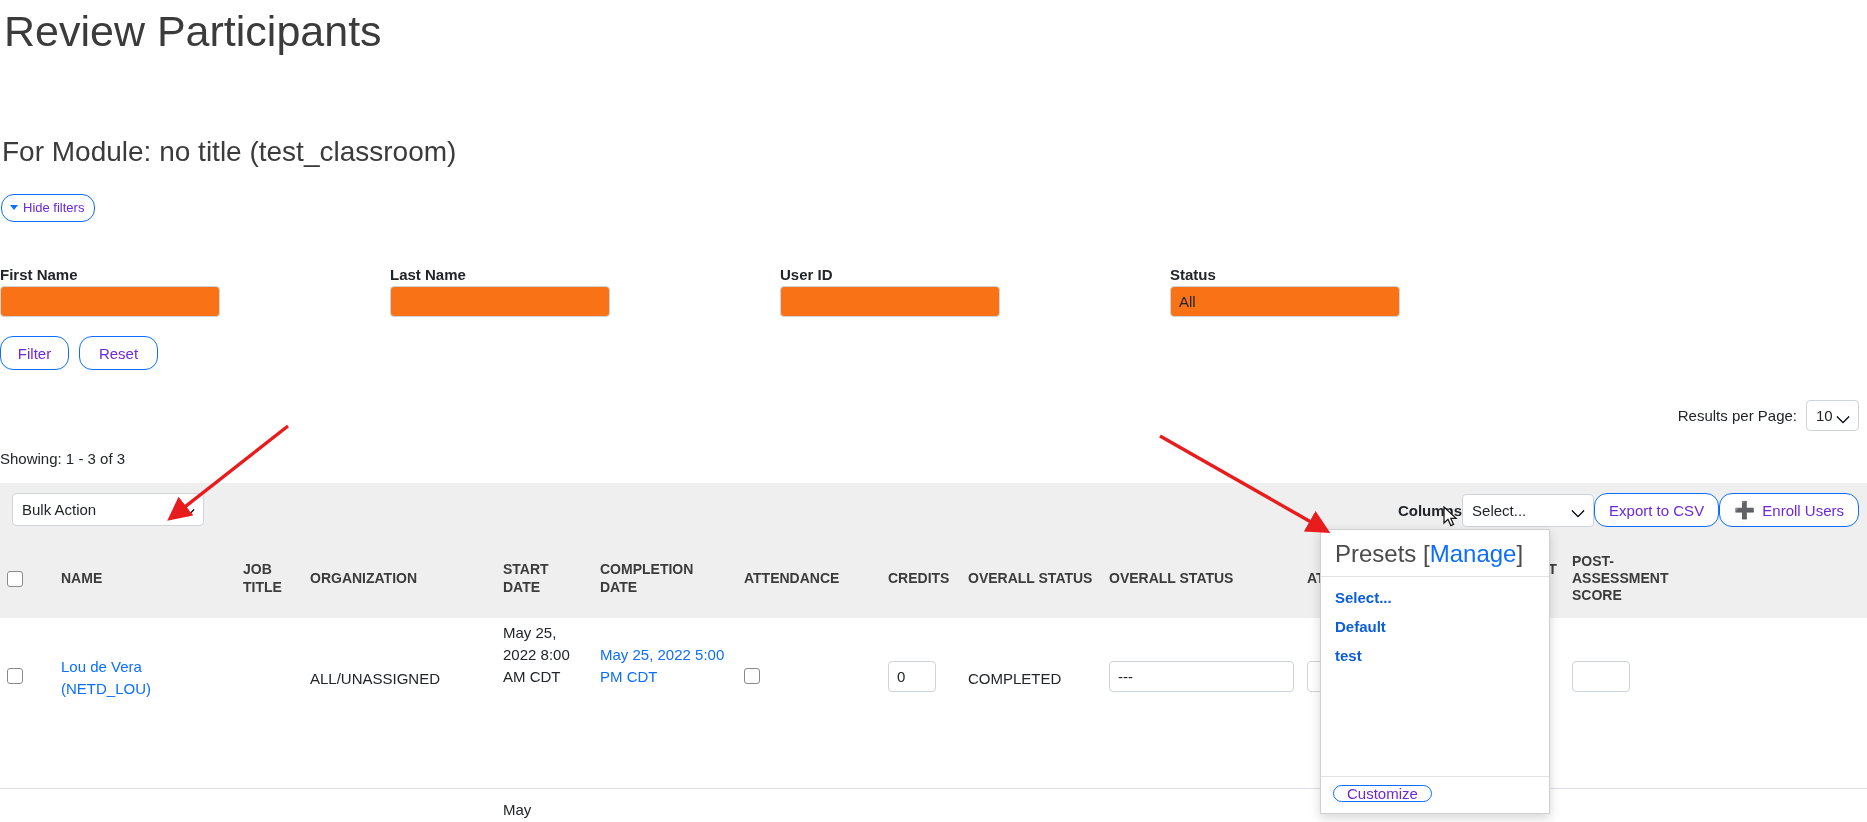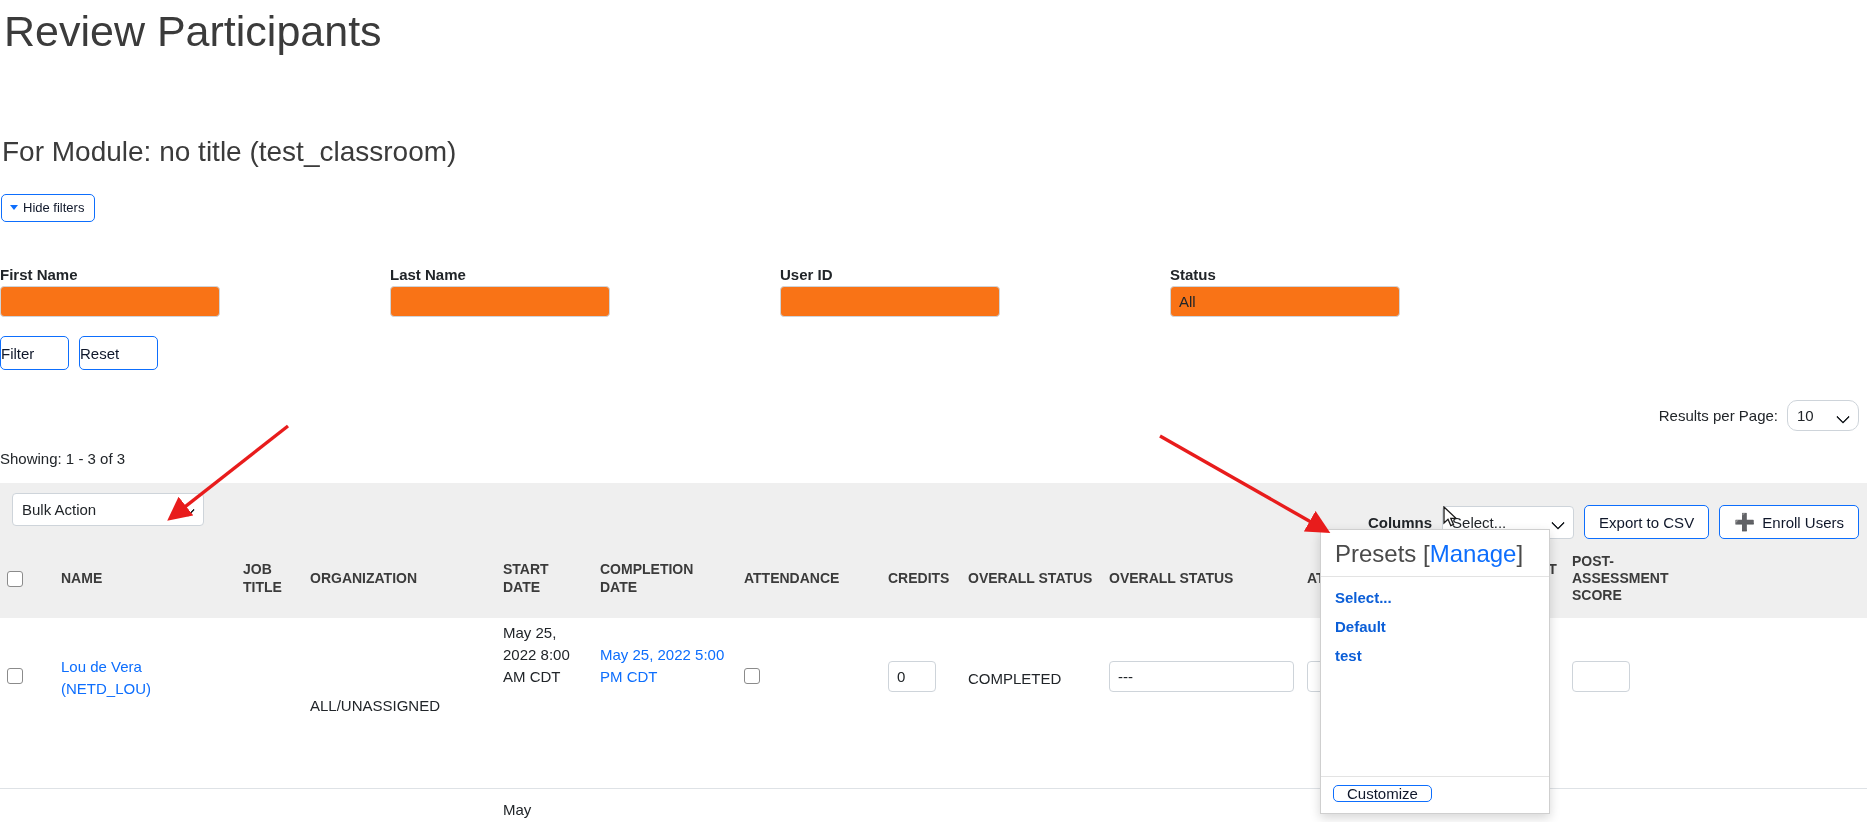--- a/index.html
+++ b/index.html
@@ -20,23 +20,23 @@
     letter-spacing: 0px; line-height: 1.1;
   }
   .module-title {
     position: absolute; left: 2px; top: 137px;
     font-size: 28px; font-weight: 400; color: #3b3b3b;
     line-height: 1.1;
   }
 
   
   .btn {
-    display: inline-flex; align-items: center; 
-    border: 1px solid #0d6efd; color: #0f172a; background: #fff;
-    border-radius: 5px; font-size: 15px; line-height: 1;
+    display: inline-flex; align-items: center; justify-content: center;
+    border: 1px solid #0d6efd; color: #6d28d9; background: #fff;
+    border-radius: 13px; font-size: 15px; line-height: 1;
     cursor: pointer; font-family: "Liberation Sans", sans-serif;
     white-space: nowrap;
   }
 
   .hide-filters {
     position: absolute; left: 1px; top: 194px;
     padding: 6px 10px 7px 8px; font-size: 13px;
   }
   .caret-down {
     display: inline-block; width: 0; height: 0; margin-right: 5px;
@@ -77,39 +77,39 @@
     background: #fff; font-size: 15px; color: #212529;
     height: 31px; display: flex; align-items: center;
     padding: 0 30px 0 9px; cursor: pointer;
   }
   .select-box::after {
     content: ""; position: absolute; right: 10px; top: 11px;
     width: 8px; height: 8px; border-right: 2px solid #212529;
     border-bottom: 2px solid #212529; transform: rotate(45deg);
     border-radius: 1px;
   }
-  #rpp-select { width: 72px; border-radius: 10px; }
+  #rpp-select { width: 53px; }
 
   
   .showing {
     position: absolute; left: 0px; top: 450px;
     font-size: 15px; color: #212529;
   }
 
   
   .action-bar {
     position: absolute; left: 0px; top: 483px;
     width: 1867px; height: 56px; background: #efefef;
   }
   #bulk-select {
     position: absolute; left: 12px; top: 10px; width: 192px; height: 33px;
   }
   .right-tools {
     position: absolute; right: 8px; top: 10px;
-    display: flex; align-items: center; gap: 10px; margin-top: 12px;
+    display: flex; align-items: center; 
   }
   .columns-label { font-size: 15px; font-weight: bold; color: #212529; }
   #columns-select { width: 132px; height: 33px; }
   .tool-btn { height: 34px; padding: 0 14px; font-size: 15px; }
   .plus-icon { font-weight: bold; margin-right: 7px; font-size: 17px; line-height: 1; }
 
   
   .table { position: absolute; left: 0px; top: 539px; width: 1867px; }
   .thead-row { display: flex; background: #efefef; height: 79px; }
   .th {
@@ -256,21 +256,21 @@
     </div>
 
     <div class="tbody-row">
       <div class="td c-check">
         <span class="cb" style="margin-top:40px"></span>
       </div>
       <div class="td c-name" style="padding-top:38px">
         <a class="cell-link">Lou de Vera (NETD_LOU)</a>
       </div>
       <div class="td c-job"></div>
-      <div class="td c-org" style="padding-top:77px">ALL/UNASSIGNED</div>
+      <div class="td c-org" style="padding-top:50px">ALL/UNASSIGNED</div>
       <div class="td c-start" style="padding-top:4px">May 25, 2022 8:00 AM CDT</div>
       <div class="td c-comp" style="padding-top:26px">
         <a class="cell-link">May 25, 2022 5:00 PM CDT</a>
       </div>
       <div class="td c-att" style="padding-top:50px">
         <span class="cb"></span>
       </div>
       <div class="td c-cred" style="padding-top:43px">
         <input class="small-input" style="width: 48px;" type="text" value="0">
       </div>

